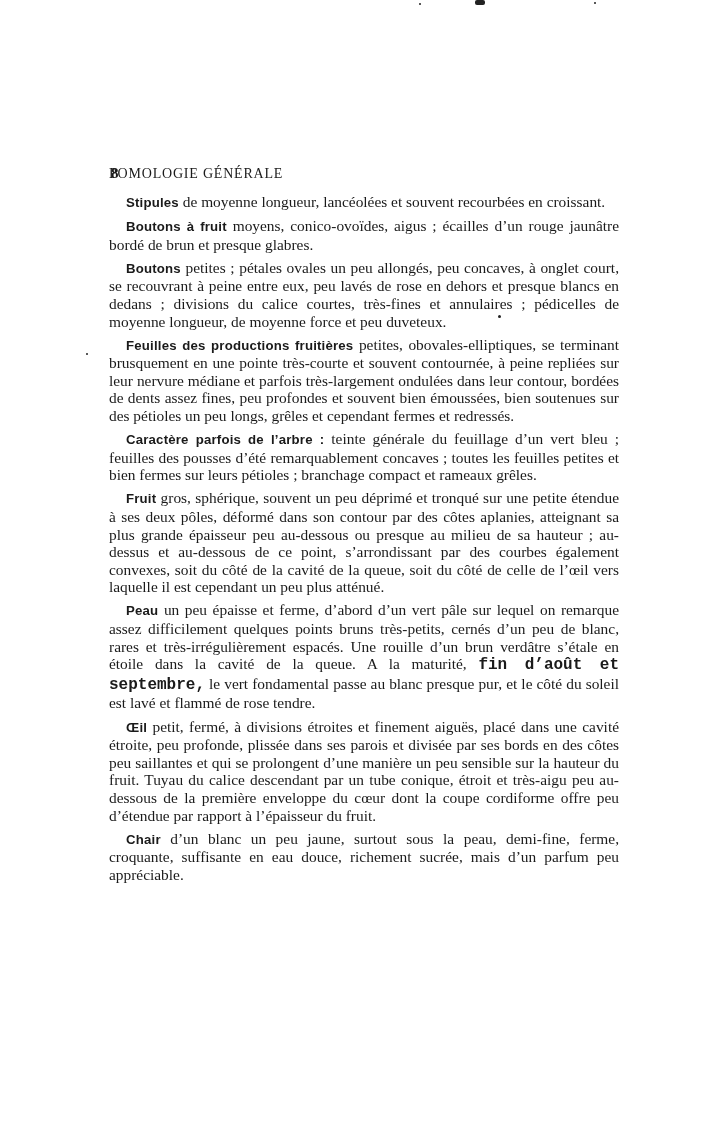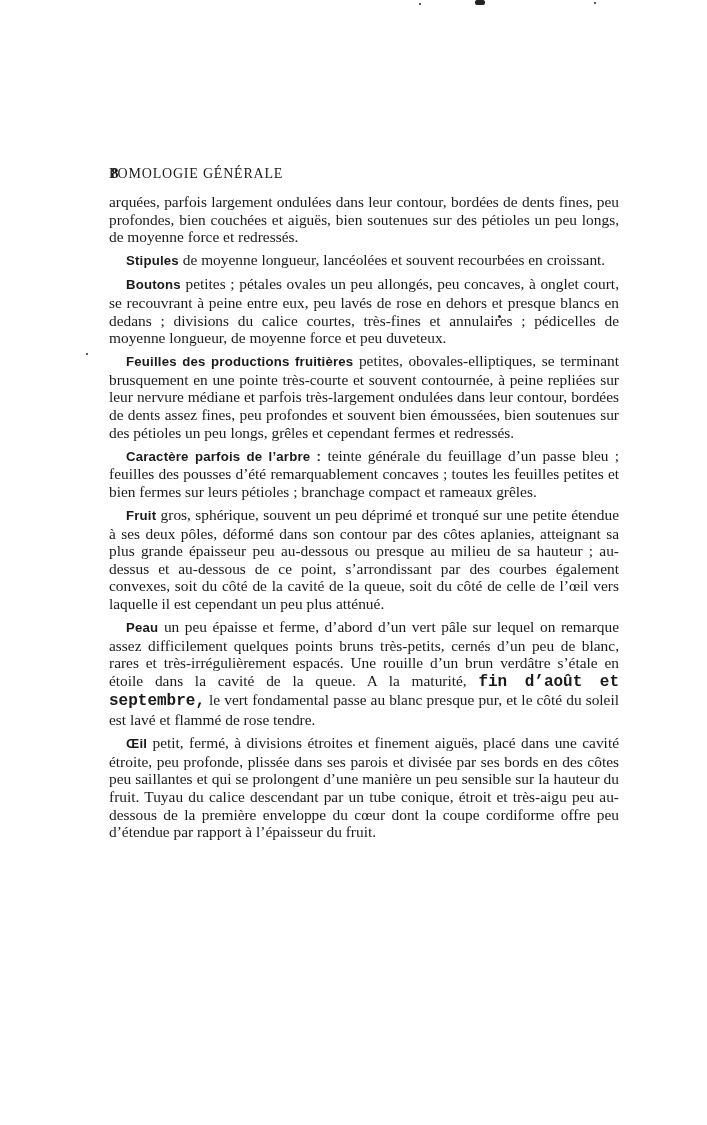--- a/index.html
+++ b/index.html
@@ -81,47 +81,50 @@
 <div class="speck" style="left:594px;top:2px;width:2px;height:2px;"></div>
 <div class="speck" style="left:86px;top:353px;width:2px;height:2px;"></div>
 <div class="speck" style="left:498px;top:315px;width:3px;height:3px;"></div>
 
 <div class="page">
   <div class="running-head">
     <span class="page-number">8</span>
     <span class="running-title">POMOLOGIE GÉNÉRALE</span>
   </div>
 
-  <p class="para continued">
-    <span>arquées, parfois largement ondulées dans leur contour, bordées de dents fines, peu profondes, bien couchées et aiguës, bien soutenues sur des pétioles un peu longs, de moyenne force et redressés.</span>
-  </p>
 
   <p class="para">
     <span class="term">Stipules</span><span> de moyenne longueur, lancéolées et souvent recourbées en croissant.</span>
   </p>
 
+  <p class="para">
+    <span class="term">Boutons à fruit</span><span> moyens, conico-ovoïdes, aigus ; écailles d’un rouge jaunâtre bordé de brun et presque glabres.</span>
+  </p>
 
   <p class="para">
     <span class="term">Boutons</span><span> petites ; pétales ovales un peu allongés, peu concaves, à onglet court, se recouvrant à peine entre eux, peu lavés de rose en dehors et presque blancs en dedans ; divisions du calice courtes, très-fines et annulai­res ; pédicelles de moyenne longueur, de moyenne force et peu duveteux.</span>
   </p>
 
   <p class="para">
     <span class="term">Feuilles des productions fruitières</span><span> petites, obovales-elliptiques, se terminant brusquement en une pointe très-courte et souvent contournée, à peine repliées sur leur nervure médiane et parfois très-largement ondu­lées dans leur contour, bordées de dents assez fines, peu profondes et souvent bien émoussées, bien soutenues sur des pétioles un peu longs, grêles et cependant fermes et redressés.</span>
   </p>
 
   <p class="para">
-    <span class="term">Caractère parfois de l’arbre :</span><span> teinte générale du feuillage d’un passe bleu ; feuilles des pousses d’été remarquablement concaves ; toutes les feuilles petites et bien fermes sur leurs pétioles ; branchage compact et rameaux grêles.</span>
+    <span class="term">Caractère parfois de l’arbre :</span><span> teinte générale du feuillage d’un vert bleu ; feuilles des pousses d’été remarquablement concaves ; toutes les feuilles petites et bien fermes sur leurs pétioles ; branchage compact et rameaux grêles.</span>
   </p>
 
   <p class="para">
     <span class="term">Fruit</span><span> gros, sphérique, souvent un peu déprimé et tronqué sur une petite étendue à ses deux pôles, déformé dans son contour par des côtes aplanies, atteignant sa plus grande épaisseur peu au-dessous ou presque au milieu de sa hauteur ; au-dessus et au-dessous de ce point, s’arrondis­sant par des courbes également convexes, soit du côté de la cavité de la queue, soit du côté de celle de l’œil vers laquelle il est cependant un peu plus atténué.</span>
   </p>
 
   <p class="para">
     <span class="term">Peau</span><span> un peu épaisse et ferme, d’abord d’un vert pâle sur lequel on remarque assez difficilement quelques points bruns très-petits, cernés d’un peu de blanc, rares et très-irrégulièrement espacés. Une rouille d’un brun verdâtre s’étale en étoile dans la cavité de la queue. A la maturité, </span><span class="bold-inline">fin d’août et septembre,</span><span> le vert fondamental passe au blanc presque pur, et le côté du soleil est lavé et flammé de rose tendre.</span>
   </p>
 
   <p class="para">
     <span class="term">Œil</span><span> petit, fermé, à divisions étroites et finement aiguës, placé dans une cavité étroite, peu profonde, plissée dans ses parois et divisée par ses bords en des côtes peu saillantes et qui se prolongent d’une manière un peu sen­sible sur la hauteur du fruit. Tuyau du calice descendant par un tube conique, étroit et très-aigu peu au-dessous de la première enveloppe du cœur dont la coupe cordiforme offre peu d’étendue par rapport à l’épaisseur du fruit.</span>
   </p>
 
 
+  <p class="para">
+    <span class="term">Chair</span><span> d’un blanc un peu jaune, surtout sous la peau, demi-fine, ferme, croquante, suffisante en eau douce, richement sucrée, mais d’un parfum peu appréciable.</span>
+  </p>
 </div>
 
 </body></html>

